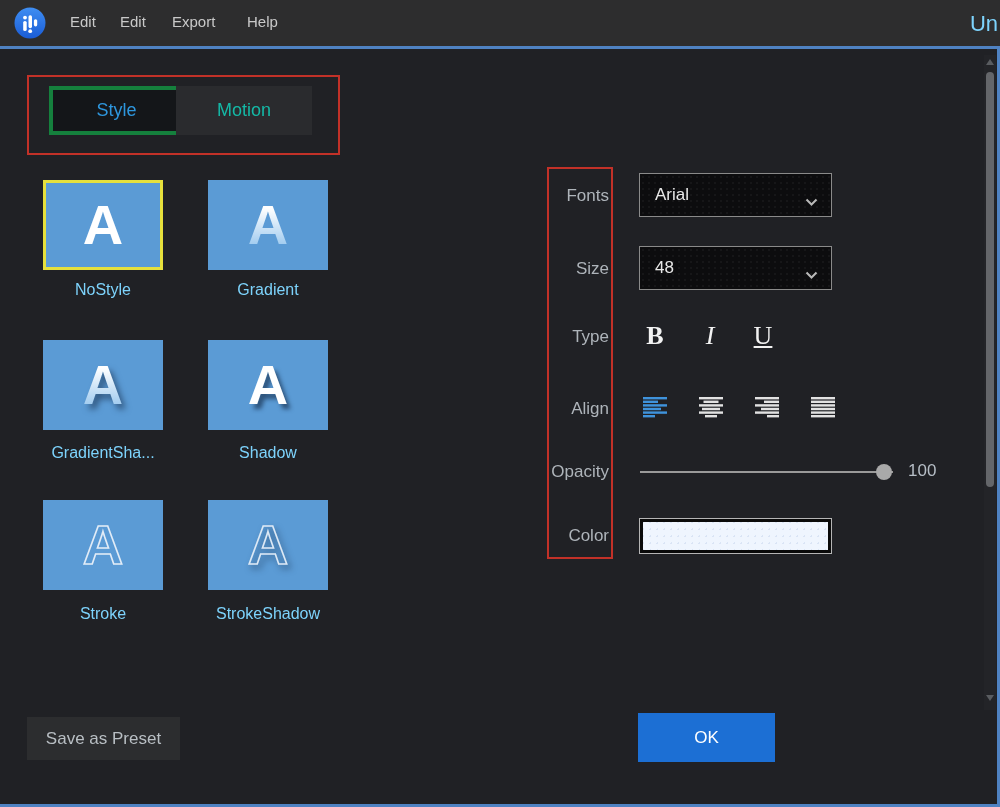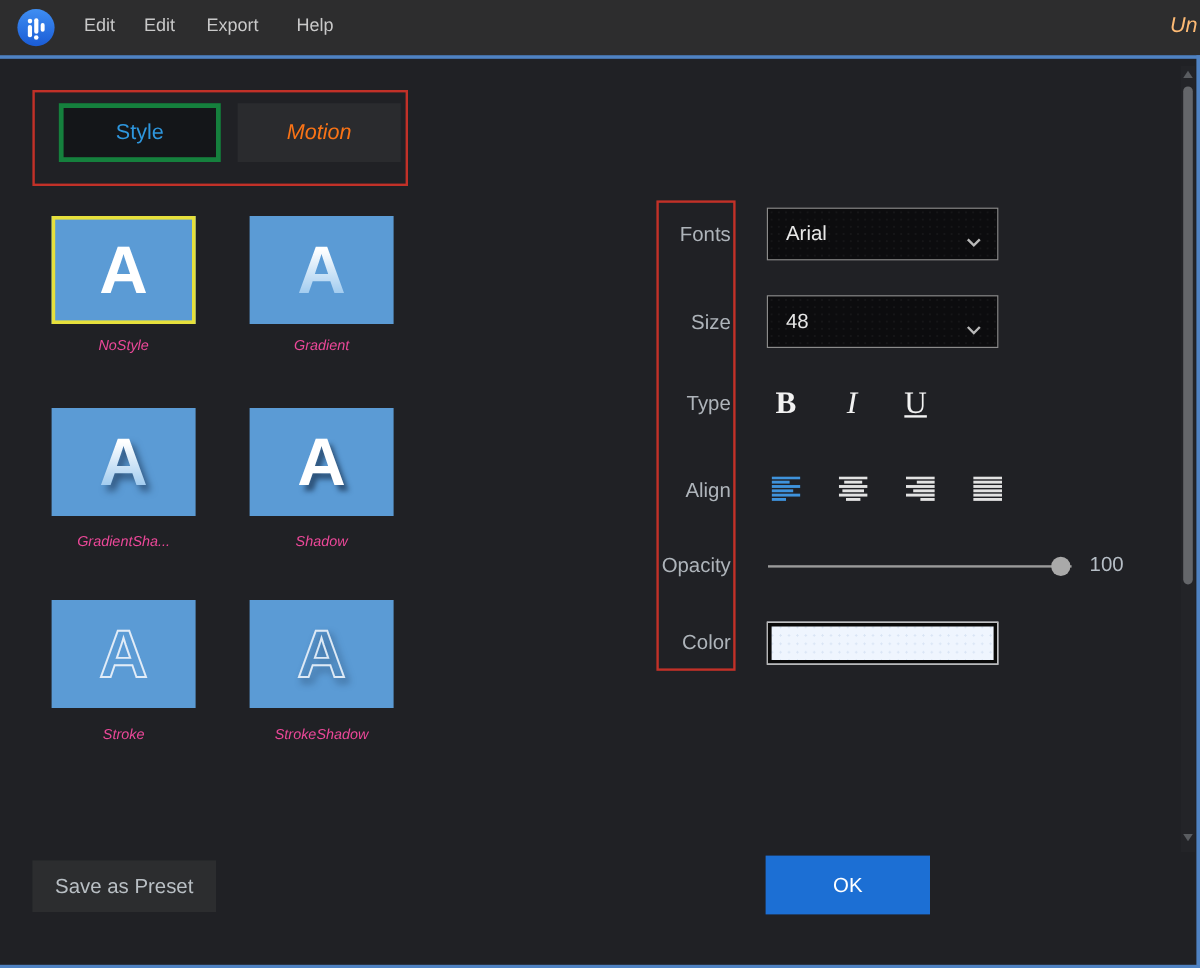--- a/index.html
+++ b/index.html
@@ -7,53 +7,53 @@
   body { background:#151517; font-family:"Liberation Sans", sans-serif; position:relative; }
 
   
   .menubar { position:absolute; top:0; left:0; width:1000px; height:46px; background:#2d2d2e; }
   .logo { position:absolute; left:14px; top:7px; width:32px; height:32px; }
   .menu-item { position:absolute; top:13px; font-size:15px; color:#c9c9c9; cursor:default; }
   .mi-file   { left:70px; }
   .mi-edit   { left:120px; }
   .mi-export { left:172px; }
   .mi-help   { left:247px; }
-  .win-title { position:absolute; top:11px; right:2px; font-size:18px; color:#fdba74;font-style:italic; }
+  .win-title { position:absolute; top:11px; right:2px; font-size:22px; color:#7dd3fc; }
 
   
   .dialog { position:absolute; top:46px; left:0; width:1000px; height:761px;
             background:#202125; border-top:3px solid #4f82c2; border-right:3px solid #4f82c2;
             border-bottom:3px solid #4f82c2; }
 
   .red-box { position:absolute; border:2px solid #c23128; pointer-events:none; }
   .red-tabs   { left:27px; top:26px; width:313px; height:80px; }
   .red-labels { left:547px; top:118px; width:66px; height:392px; }
 
   
   .tab { position:absolute; top:37px; height:49px; display:flex; align-items:center;
          justify-content:center; font-size:18px; cursor:pointer; }
   .tab-style  { left:49px; width:135px; background:#141619; border:4px solid #15803d; color:#2e96dd; }
-  .tab-motion { left:198px; width:136px; background:#2a2b2e; color:#f97316;font-style:italic; }
+  .tab-motion { left:176px; width:136px; background:#2a2b2e; color:#14b8a6; }
 
   
   .tile { position:absolute; width:120px; height:90px; background:#5b9bd5;
           display:flex; align-items:center; justify-content:center; cursor:pointer; }
   .tile.selected { border:3px solid #e6e03c; }
   .letter { font-size:56px; font-weight:bold; line-height:1; font-family:"Liberation Sans", sans-serif; }
   .letter-plain    { color:#ffffff; }
   .letter-gradient { background:linear-gradient(#ffffff 20%, #8cc0ec); -webkit-background-clip:text;
                      background-clip:text; color:transparent; }
   .letter-gradient-shadow { background:linear-gradient(#ffffff 20%, #8cc0ec); -webkit-background-clip:text;
                      background-clip:text; color:transparent;
                      filter:drop-shadow(4px 5px 3px rgba(22,44,74,.6)); }
   .letter-shadow   { color:#ffffff; text-shadow:4px 5px 4px rgba(22,44,74,.65); }
   .letter-stroke   { color:transparent; -webkit-text-stroke:1.6px #e2ecf7; }
   .letter-stroke-shadow { color:transparent; -webkit-text-stroke:1.6px #dde9f5;
                      filter:drop-shadow(3px 4px 3px rgba(22,44,74,.7)); }
-  .tile-label { position:absolute; width:150px; text-align:center; font-size:12px; color:#ec4899;font-style:italic; }
+  .tile-label { position:absolute; width:150px; text-align:center; font-size:16px; color:#7dd3fc; }
 
   .t-r1 { top:131px; } .t-r2 { top:291px; } .t-r3 { top:451px; }
   .t-c1 { left:43px; } .t-c2 { left:208px; }
   .l-r1 { top:232px; } .l-r2 { top:395px; } .l-r3 { top:556px; }
   .l-c1 { left:28px; } .l-c2 { left:193px; }
 
   
   .panel-title { position:absolute; left:545px; top:61px; width:260px; text-align:center;
                  font-size:18px; color:#c3c6c9; }
   .row-label { position:absolute; left:540px; width:69px; text-align:right;

